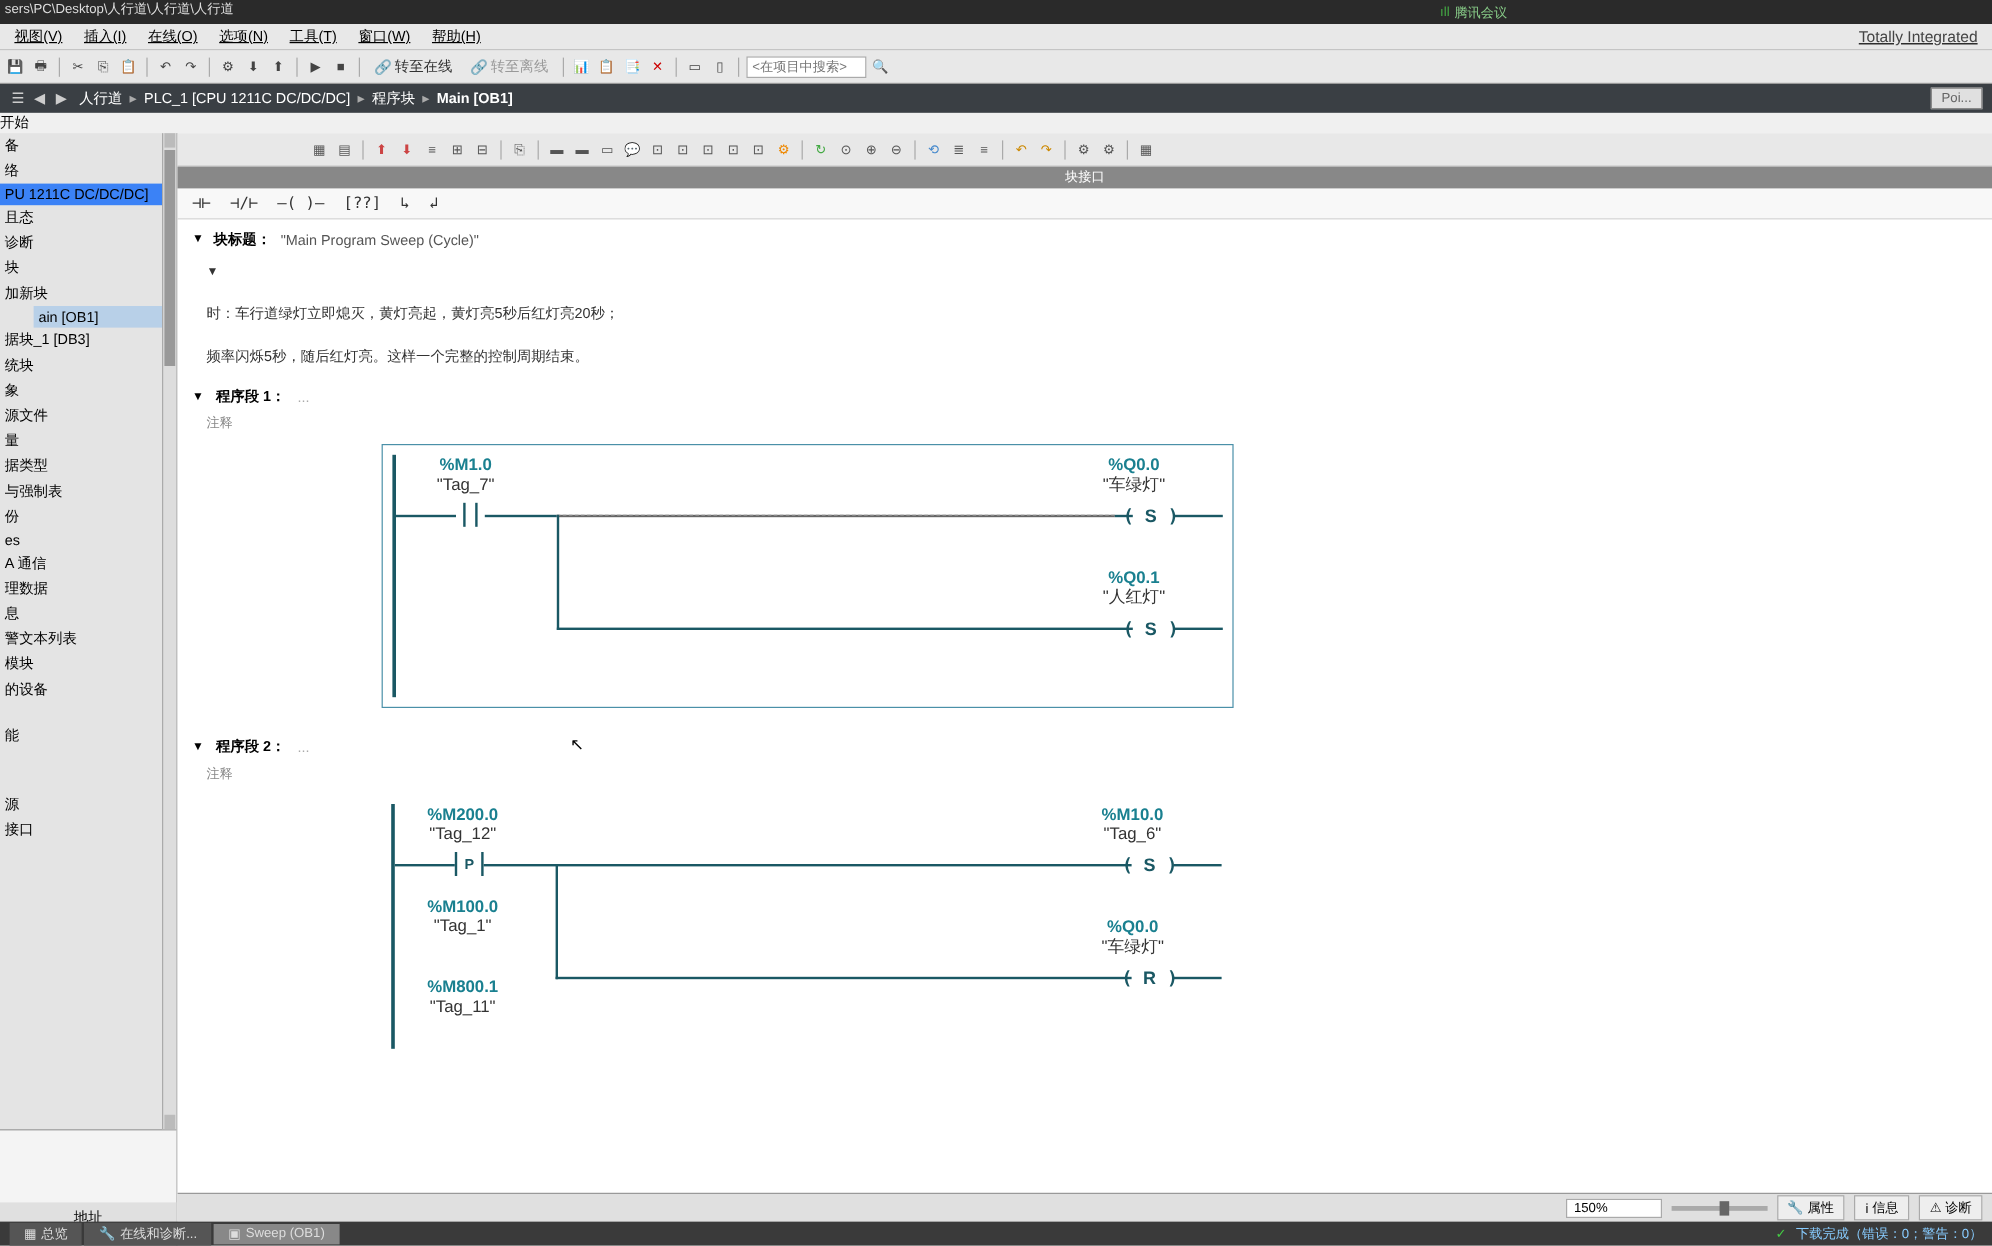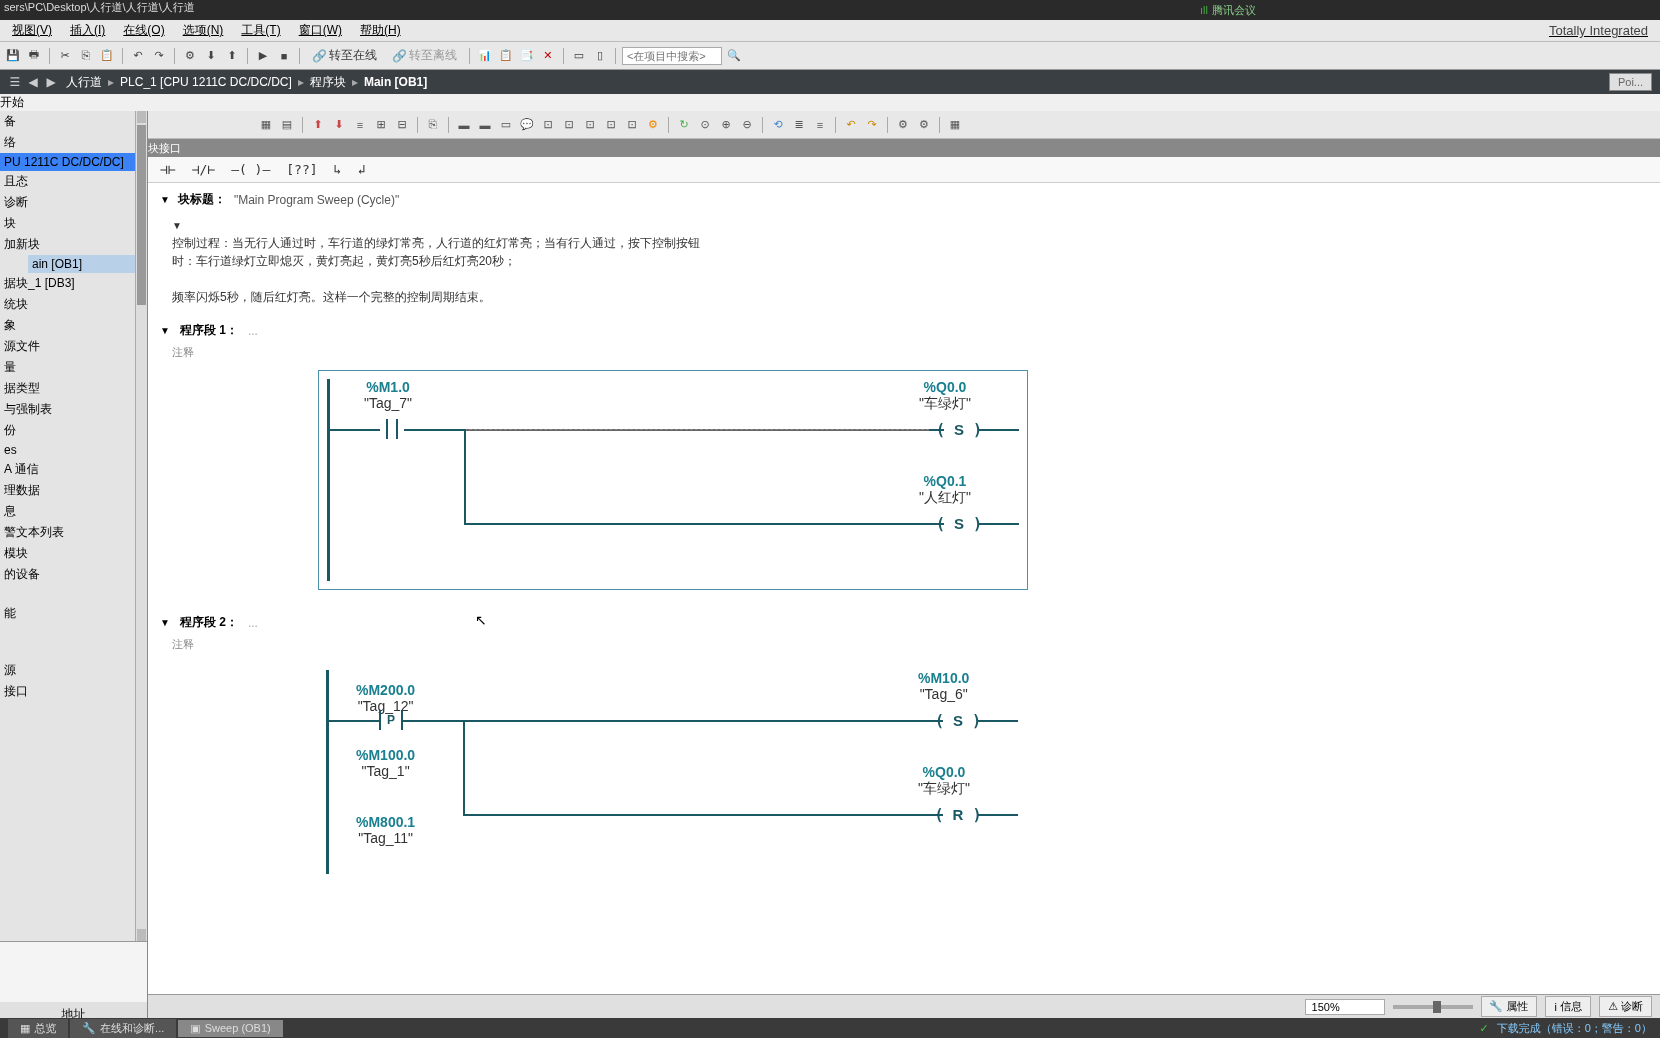--- a/index.html
+++ b/index.html
@@ -37,21 +37,21 @@
 .tree-item.selected { background: #b8d0e8; margin-left: 28px; }
 .left-bottom { height: 140px; border-top: 1px solid #999; background: #f4f4f4; }
 .left-bottom-hdr { background: #e0e0e0; padding: 4px 30px; text-align: center; font-size: 12px; border-bottom: 1px solid #ccc; }
 .scroll-ind { width: 12px; background: #ddd; border-left: 1px solid #aaa; }
 
 .editor-area { flex: 1; display: flex; flex-direction: column; background: #fff; }
 .editor-toolbar { background: #e8e8e8; height: 28px; border-bottom: 1px solid #bbb; display: flex; align-items: center; padding: 0 6px; gap: 3px; }
 .editor-toolbar .etb { width: 18px; height: 18px; display: inline-flex; align-items: center; justify-content: center; color: #555; cursor: pointer; font-size: 11px; }
 .editor-toolbar .etb-sep { width: 1px; height: 16px; background: #aaa; margin: 0 3px; }
 
-.interface-bar { background: #888; color: #fff; height: 18px; text-align: left; font-size: 11px; line-height: 18px; position: relative; }
+.interface-bar { background: #888; color: #fff; height: 18px; text-align: center; font-size: 11px; line-height: 18px; position: relative; }
 
 .lad-toolbar { background: #f8f8f8; height: 26px; border-bottom: 1px solid #ccc; display: flex; align-items: center; padding: 0 8px; gap: 8px; }
 .lad-sym { font-family: monospace; font-size: 13px; color: #333; cursor: pointer; padding: 2px 4px; }
 
 .code-area { flex: 1; overflow-y: auto; background: #fff; padding: 4px 0; }
 
 .block-header { padding: 4px 12px; display: flex; align-items: center; gap: 8px; font-size: 12px; }
 .block-header .arrow { cursor: pointer; font-size: 10px; }
 .block-header .label { font-weight: bold; }
 .block-header .title { color: #555; }
@@ -280,21 +280,21 @@
 
     <div class="code-area">
 
       <div class="block-header">
         <span class="arrow">▼</span>
         <span class="label">块标题：</span>
         <span class="title">"Main Program Sweep (Cycle)"</span>
       </div>
       <div class="block-desc">
         <span class="arrow">▼</span><br>
-        <span>控制过程：当无行人通过时，车行道的绿灯常亮，人行道的红灯常亮；当有行人通过，按下控制按钮</span><br>
+        <br>
         <span>时：车行道绿灯立即熄灭，黄灯亮起，黄灯亮5秒后红灯亮20秒；</span><br>
         <br>
         <span>频率闪烁5秒，随后红灯亮。这样一个完整的控制周期结束。</span>
       </div>
 
       <div class="network">
         <div class="network-hdr">
           <span class="arrow">▼</span>
           <span class="net-label">程序段 1：</span>
           <span style="color:#aaa">...</span>
@@ -334,21 +334,21 @@
       <div class="network">
         <div class="network-hdr">
           <span class="arrow">▼</span>
           <span class="net-label">程序段 2：</span>
           <span style="color:#aaa">...</span>
         </div>
         <div class="network-comment">注释</div>
         <div class="ladder" style="min-height:220px;border:none">
           <div class="rail"></div>
 
-          <div class="tag-block" style="left:38px;top:20px">
+          <div class="tag-block" style="left:38px;top:8px">
             <div class="tag-addr">%M200.0</div>
             <div class="tag-name">"Tag_12"</div>
           </div>
           <div class="hline" style="left:11px;top:58px;width:50px"></div>
           <div class="p-trig" style="left:61px;top:48px"><span>P</span></div>
           <div class="hline" style="left:85px;top:58px;width:540px"></div>
 
           <div class="tag-block" style="left:600px;top:8px">
             <div class="tag-addr">%M10.0</div>
             <div class="tag-name">"Tag_6"</div>

